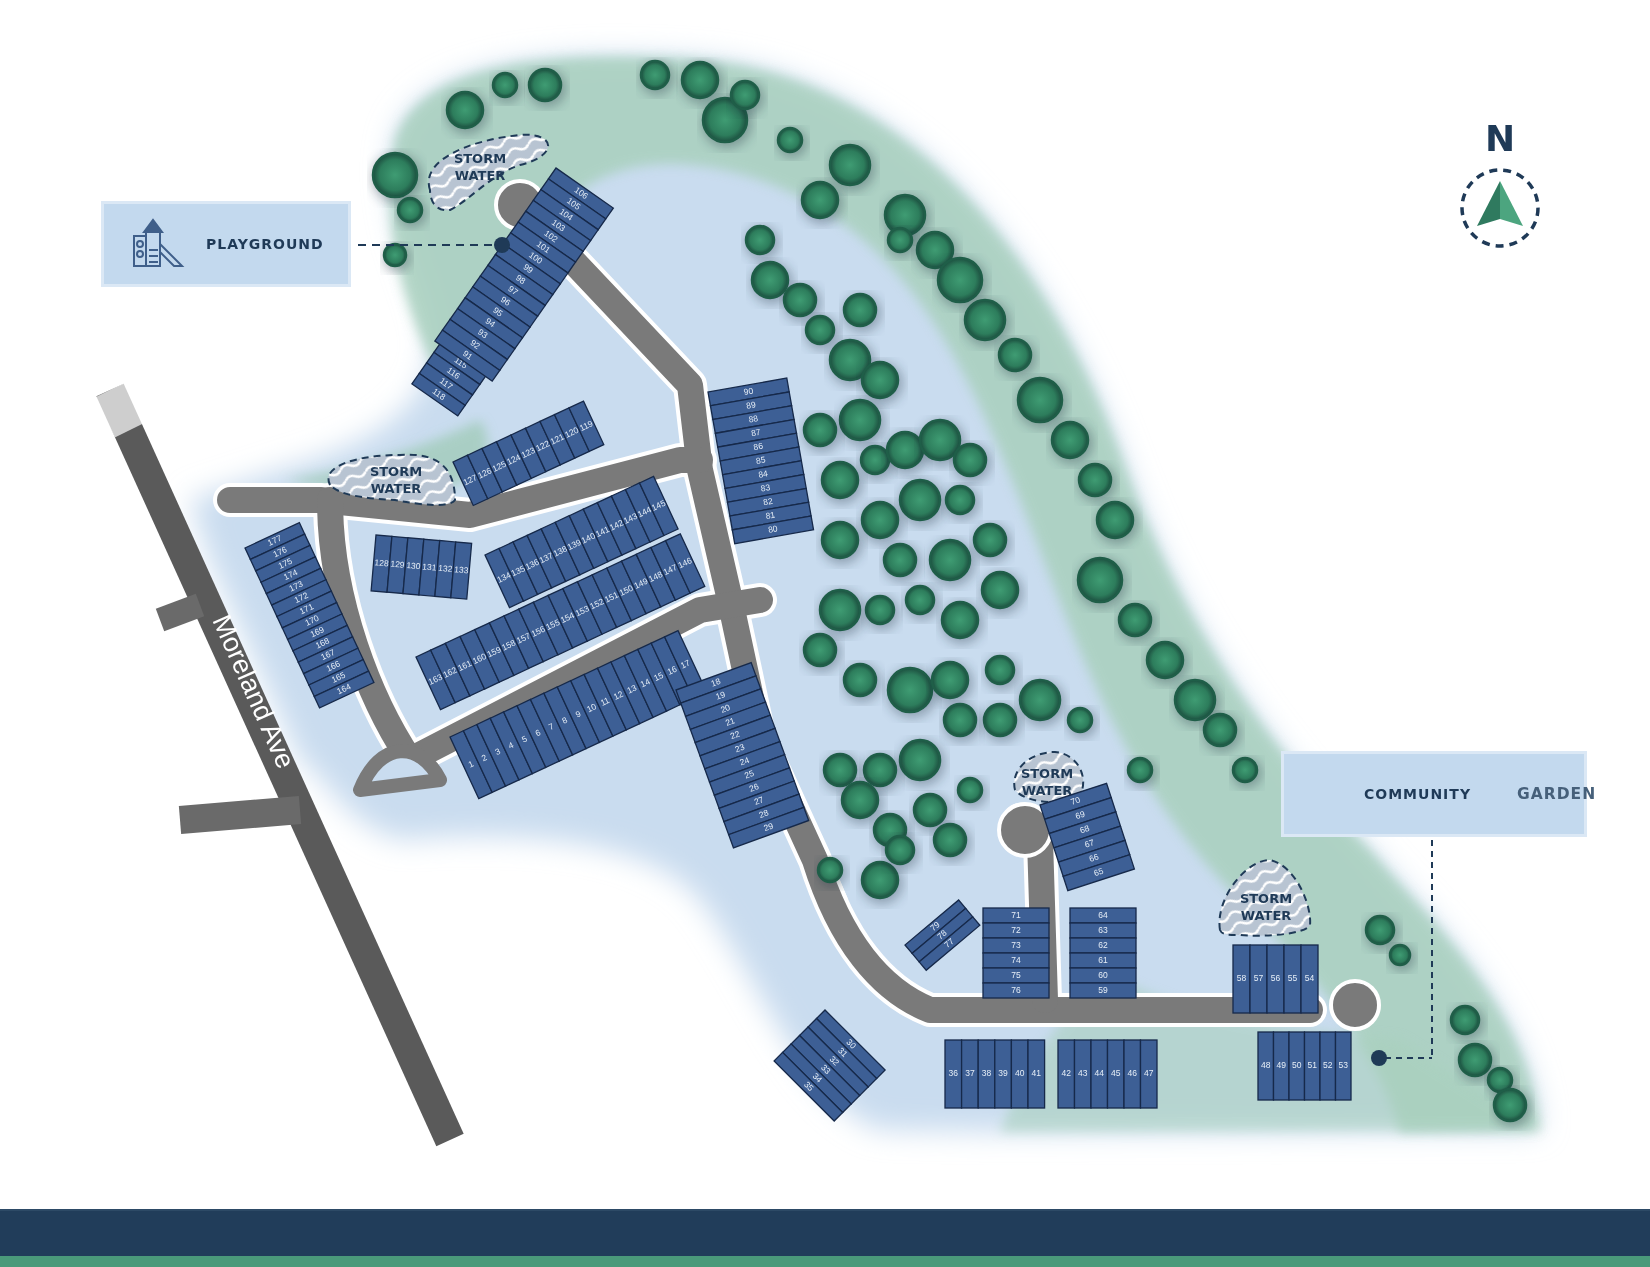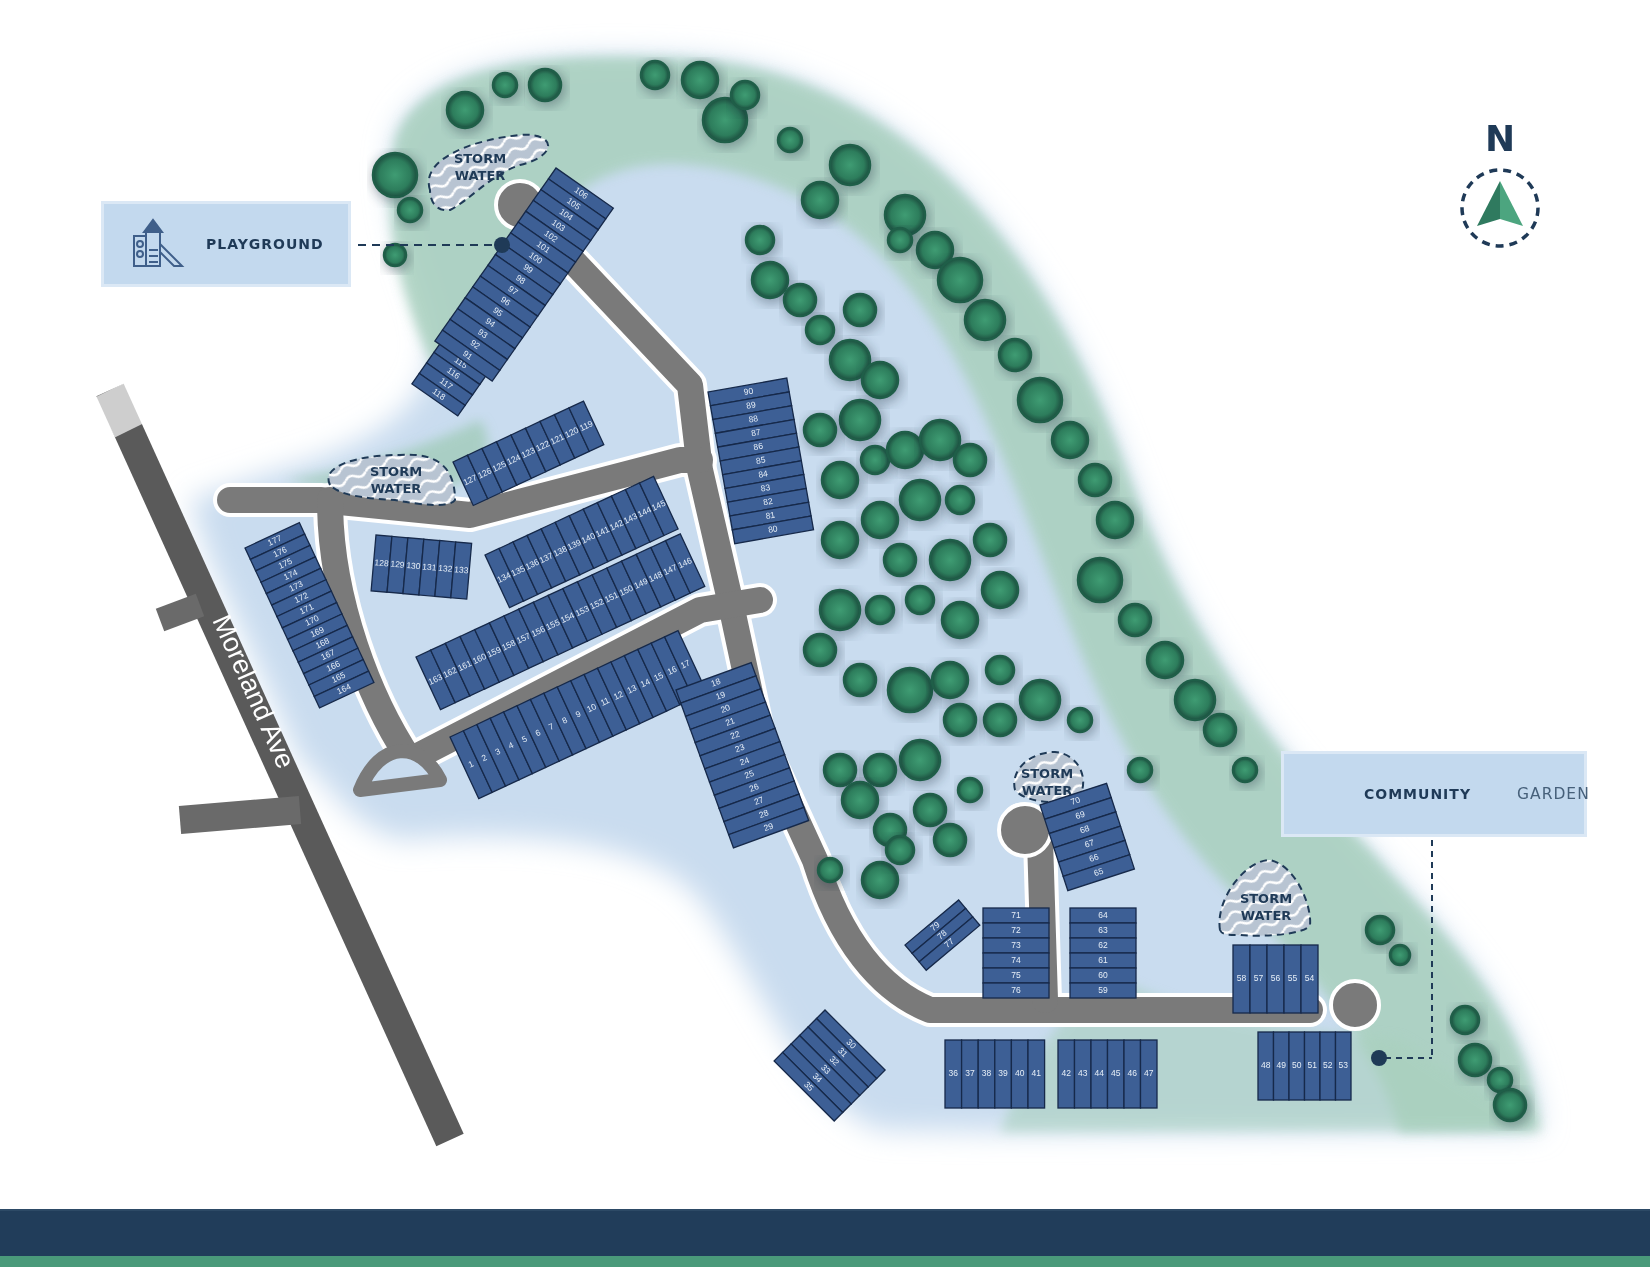--- a/index.html
+++ b/index.html
@@ -6,21 +6,21 @@
   body{width:1650px;height:1267px;position:relative;overflow:hidden;font-family:"Liberation Sans",sans-serif;}
   #map{position:absolute;left:0;top:0;width:1650px;height:1210px;}
   .footer-bar{position:absolute;left:0;top:1209px;width:1650px;height:47px;background:#213d5a;border-top:2px solid #2d4a66;}
   .footer-accent{position:absolute;left:0;top:1256px;width:1650px;height:11px;background:#4a9a7a;}
   .callout{position:absolute;background:#c3d9ee;border:3px solid #dbe8f5;box-sizing:border-box;display:flex;align-items:center;}
   .callout-playground{left:101px;top:201px;width:250px;height:86px;}
   .callout-garden{left:1281px;top:751px;width:306px;height:86px;gap:40px;}
   .callout .ico{width:60px;height:60px;margin-left:26px;margin-right:16px;}
   .callout-garden .ico{margin-left:28px;margin-right:12px;}
   .callout .lbl{font-family:"DejaVu Sans",sans-serif;font-weight:bold;font-size:14px;letter-spacing:1px;color:#1f3a57;}
-  .callout .lbl-light{font-family:"DejaVu Sans",sans-serif;font-weight:normal;font-size:15.5px;letter-spacing:1px;color:#46607a;margin-left:6px;}
+  .callout .lbl-light{font-family:"DejaVu Sans",sans-serif;font-weight:bold;font-size:15.5px;letter-spacing:1px;color:#46607a;margin-left:6px;}
   .compass{position:absolute;left:1455px;top:118px;width:90px;height:135px;}
   .compass-n{position:absolute;left:0;top:0;width:90px;text-align:center;font-family:"DejaVu Sans",sans-serif;font-weight:bold;font-size:36px;color:#1f3a57;}
   .lot-label{font-family:"Liberation Sans",sans-serif;font-size:8.5px;fill:#e6eef7;text-anchor:middle;dominant-baseline:middle;}
   .sw-label{font-family:"DejaVu Sans",sans-serif;font-weight:bold;font-size:13px;fill:#1f3a57;text-anchor:middle;}
   .road-label{font-family:"Liberation Sans",sans-serif;font-size:27px;fill:#ffffff;}
 </style>
 </head>
 <body>
 
 <svg id="map" viewBox="0 0 1650 1210" xmlns="http://www.w3.org/2000/svg">

